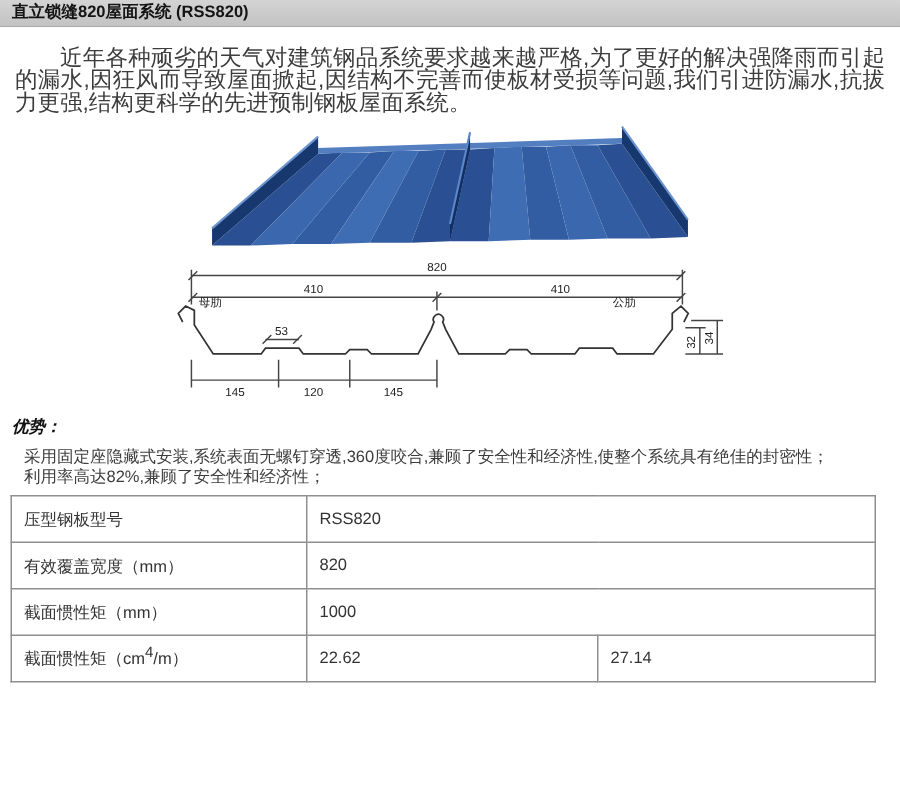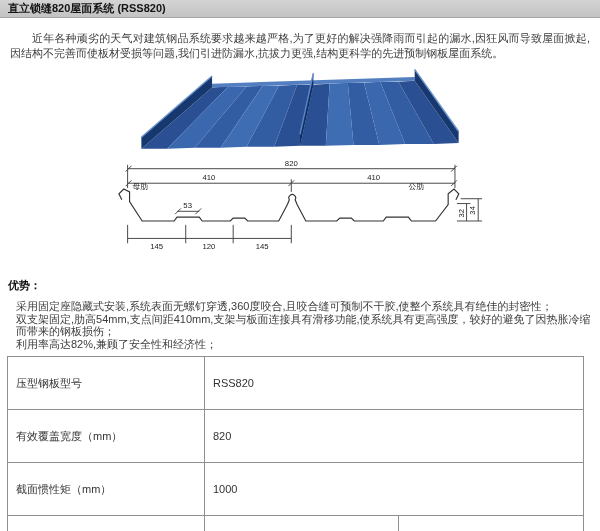--- a/index.html
+++ b/index.html
@@ -7,39 +7,39 @@
     position:relative; width:600px; height:531px; overflow:hidden;
     background:#ffffff; font-family:"Liberation Sans","DejaVu Sans",sans-serif;
   }
   .titlebar {
     height:17px; line-height:17px; padding:0 8px;
     background:linear-gradient(#d4d4d4,#c3c3c3);
     border-bottom:1px solid #a8a8a8;
     font-size:11px; font-weight:bold; color:#141414;
   }
   .intro {
-    margin:13px 10px 0 10px; font-size:11px; line-height:15px;
+    margin:13px 10px 0 10px; font-size:15px; line-height:15px;
     color:#3c3c3c; text-indent:2em; text-align:justify;
   }
   .section-label {
     margin-left:8px; font-size:11px; font-weight:bold; color:#111;
   }
   #profile-label { margin-top:17px; }
-  #advantages-label { margin-top:24px; }
+  #advantages-label { margin-top:8px;font-style:italic; }
   #params-label { margin-top:29px; }
   .figure { width:600px; text-align:center; margin-top:2px; }
   .figure svg { display:block; margin:0 auto; }
   .adv { margin:7px 0 0 16px; font-size:11px; color:#3c3c3c; }
   .adv .adv-line { line-height:12.5px; }
   table.params {
     border-collapse:collapse; margin:6px 0 0 7px;
     font-size:11px; color:#333; table-layout:fixed;
   }
   table.params td {
-    border:1px solid #8f8f8f; padding:18px 8px; height:16px;
+    border:1px solid #8f8f8f; padding:7px 8px; height:16px;
     overflow:hidden; white-space:nowrap;
   }
   .sup4 { font-size:10px; vertical-align:super; line-height:10px; }
   .dim-text { font-size:8px; fill:#222; }
   .dim-line { stroke:#444; stroke-width:1; fill:none; }
   .profile-line { stroke:#333; stroke-width:1.2; fill:none; }
 </style>
 </head>
 <body>
 
@@ -120,22 +120,21 @@
       <line class="dim-line" x1="362" y1="48" x2="362" y2="66"></line>
       <line class="dim-line" x1="374" y1="43" x2="374" y2="66"></line>
       <text class="dim-text" transform="rotate(-90 359 58)" x="359" y="58" text-anchor="middle">32</text>
       <text class="dim-text" transform="rotate(-90 371 55)" x="371" y="55" text-anchor="middle">34</text>
     </svg>
   </div>
 
   <div class="section-label" id="advantages-label">优势：</div>
 
   <div class="adv">
-    <div class="adv-line">采用固定座隐藏式安装,系统表面无螺钉穿透,360度咬合,且咬合缝可预制不干胶,使整个系统具有绝佳的封密性；</div>
-    <div class="adv-line">双支架固定,肋高54mm,支点间距410mm,支架与板面连接具有滑移功能,使系统具有更高强度，较好的避免了因热胀冷缩而带来的钢板损伤；</div>
+    <div class="adv-line">采用固定座隐藏式安装,系统表面无螺钉穿透,360度咬合,兼顾了安全性和经济性,使整个系统具有绝佳的封密性；</div>
     <div class="adv-line">利用率高达82%,兼顾了安全性和经济性；</div>
   </div>
 
 
   <table class="params">
     <colgroup>
         <col style="width:197px">
         <col style="width:194px">
         <col style="width:185px">
       </colgroup>

